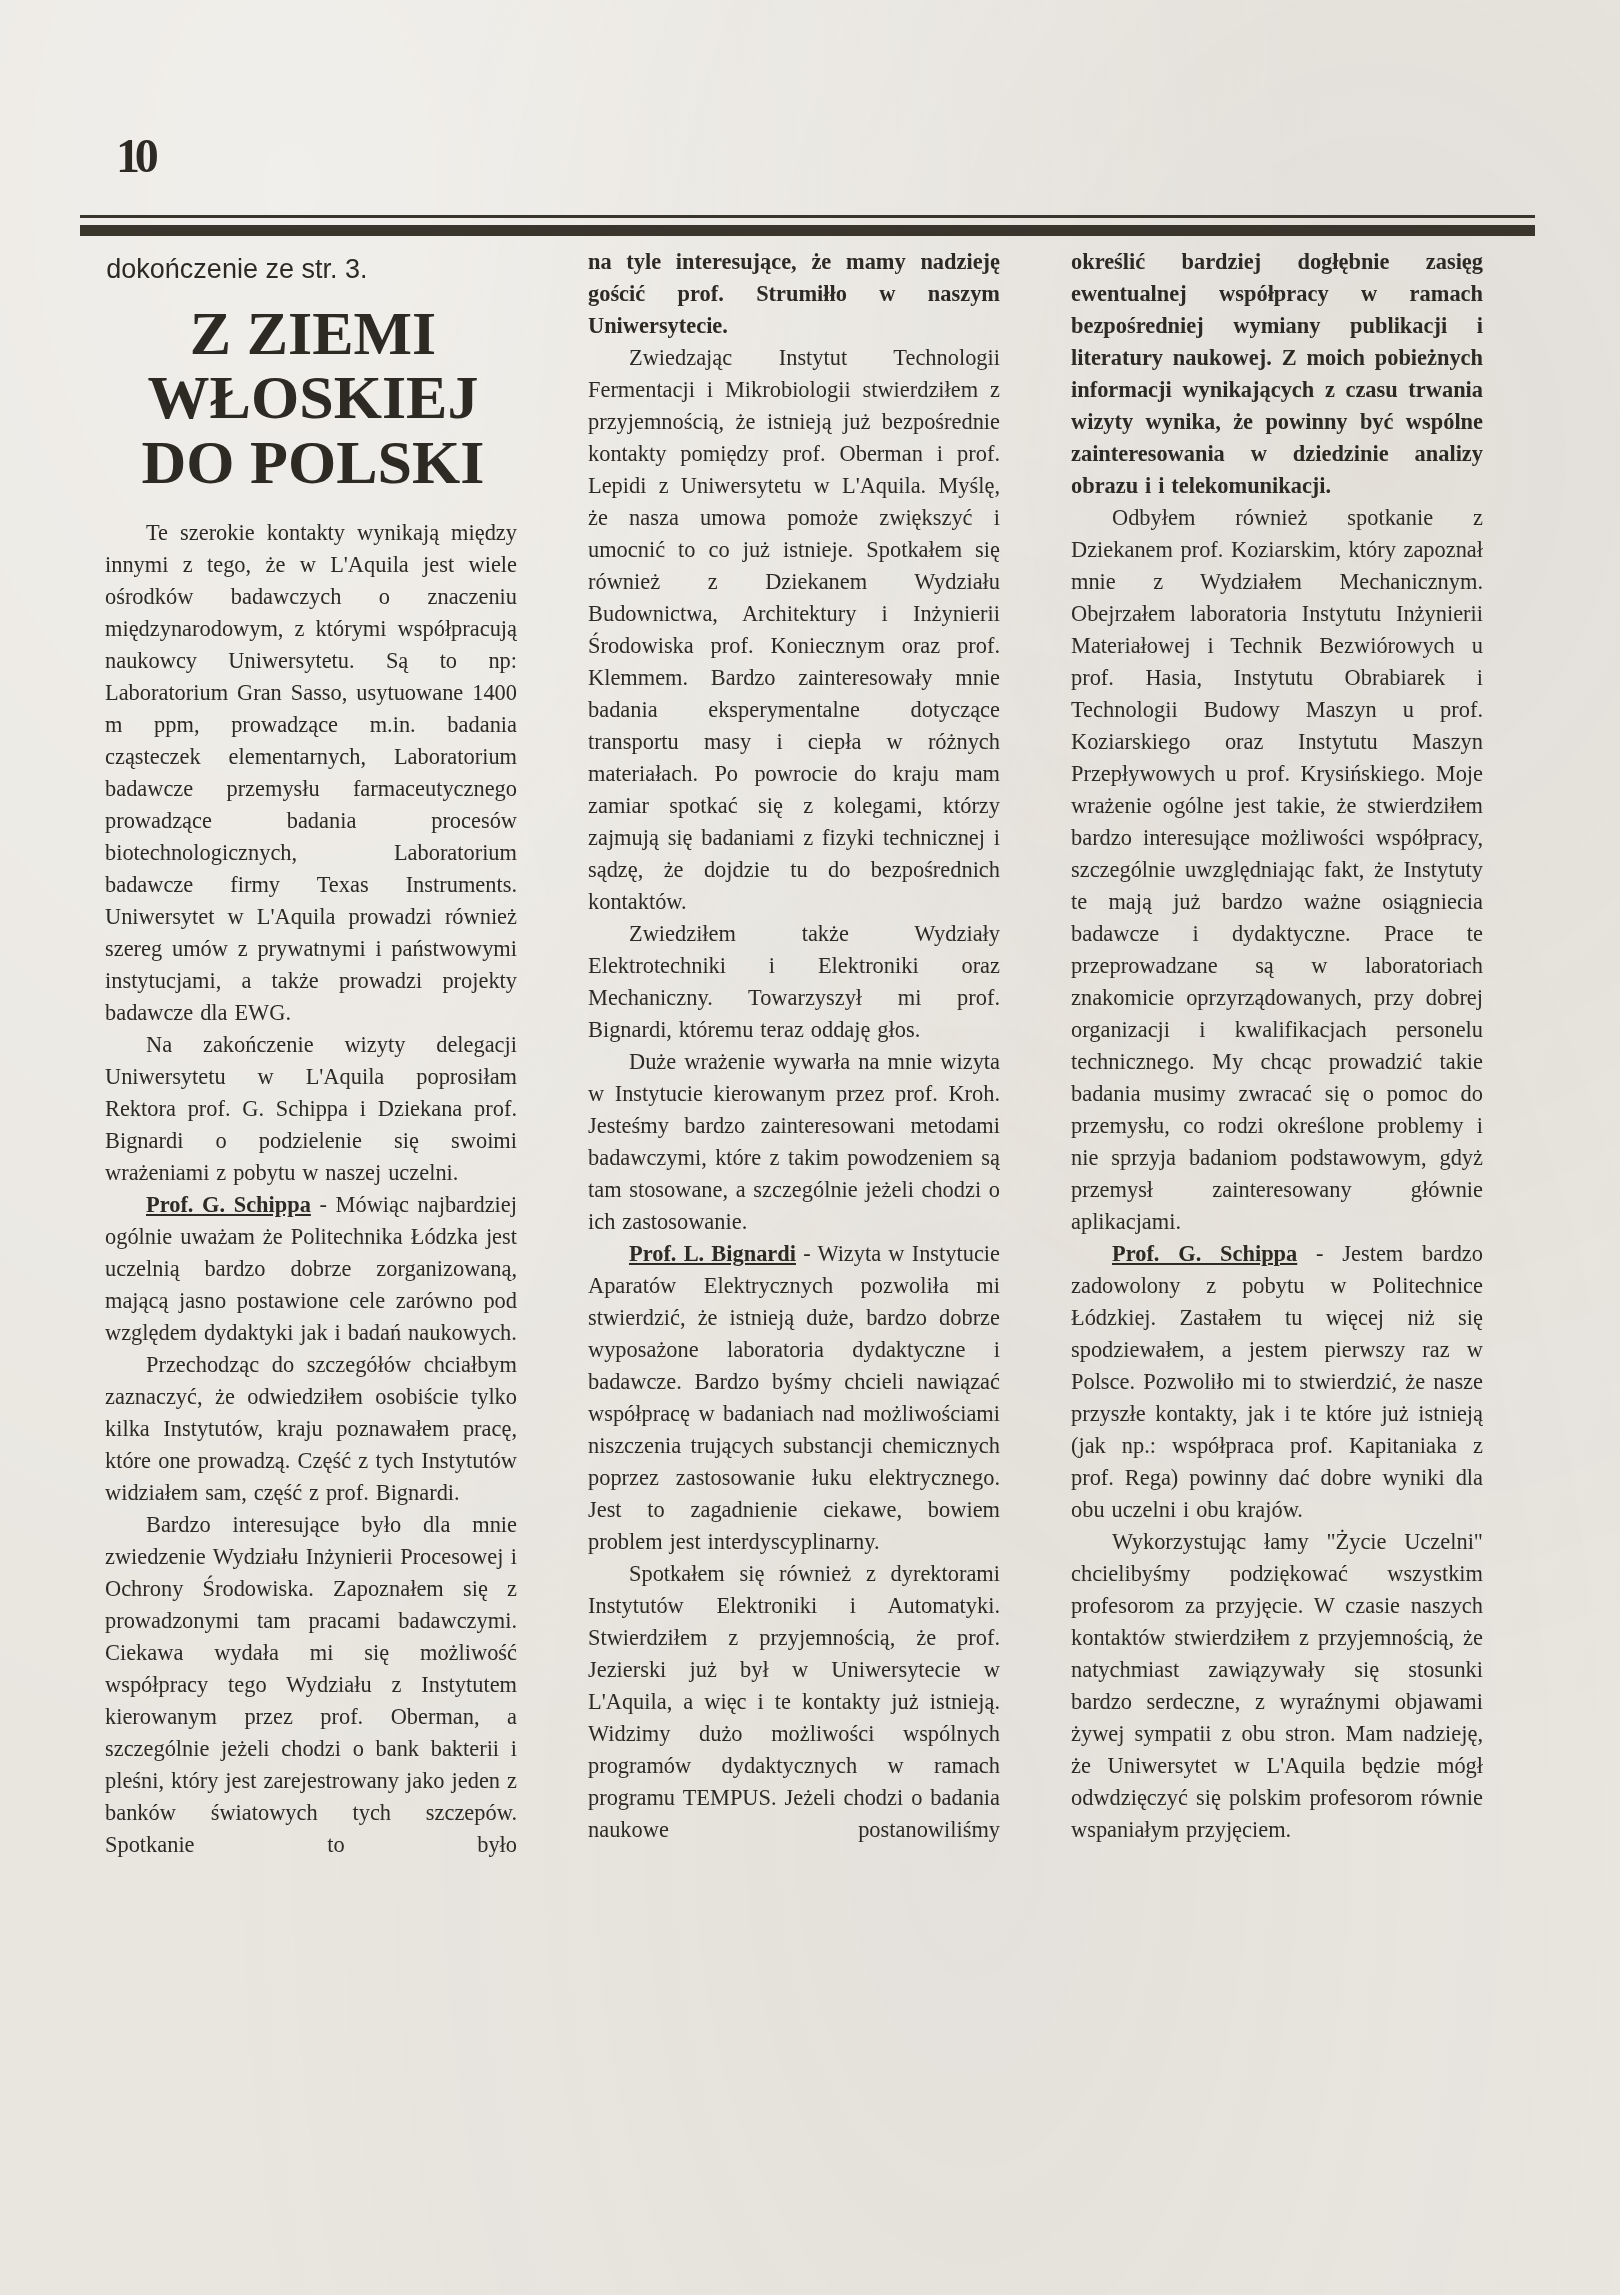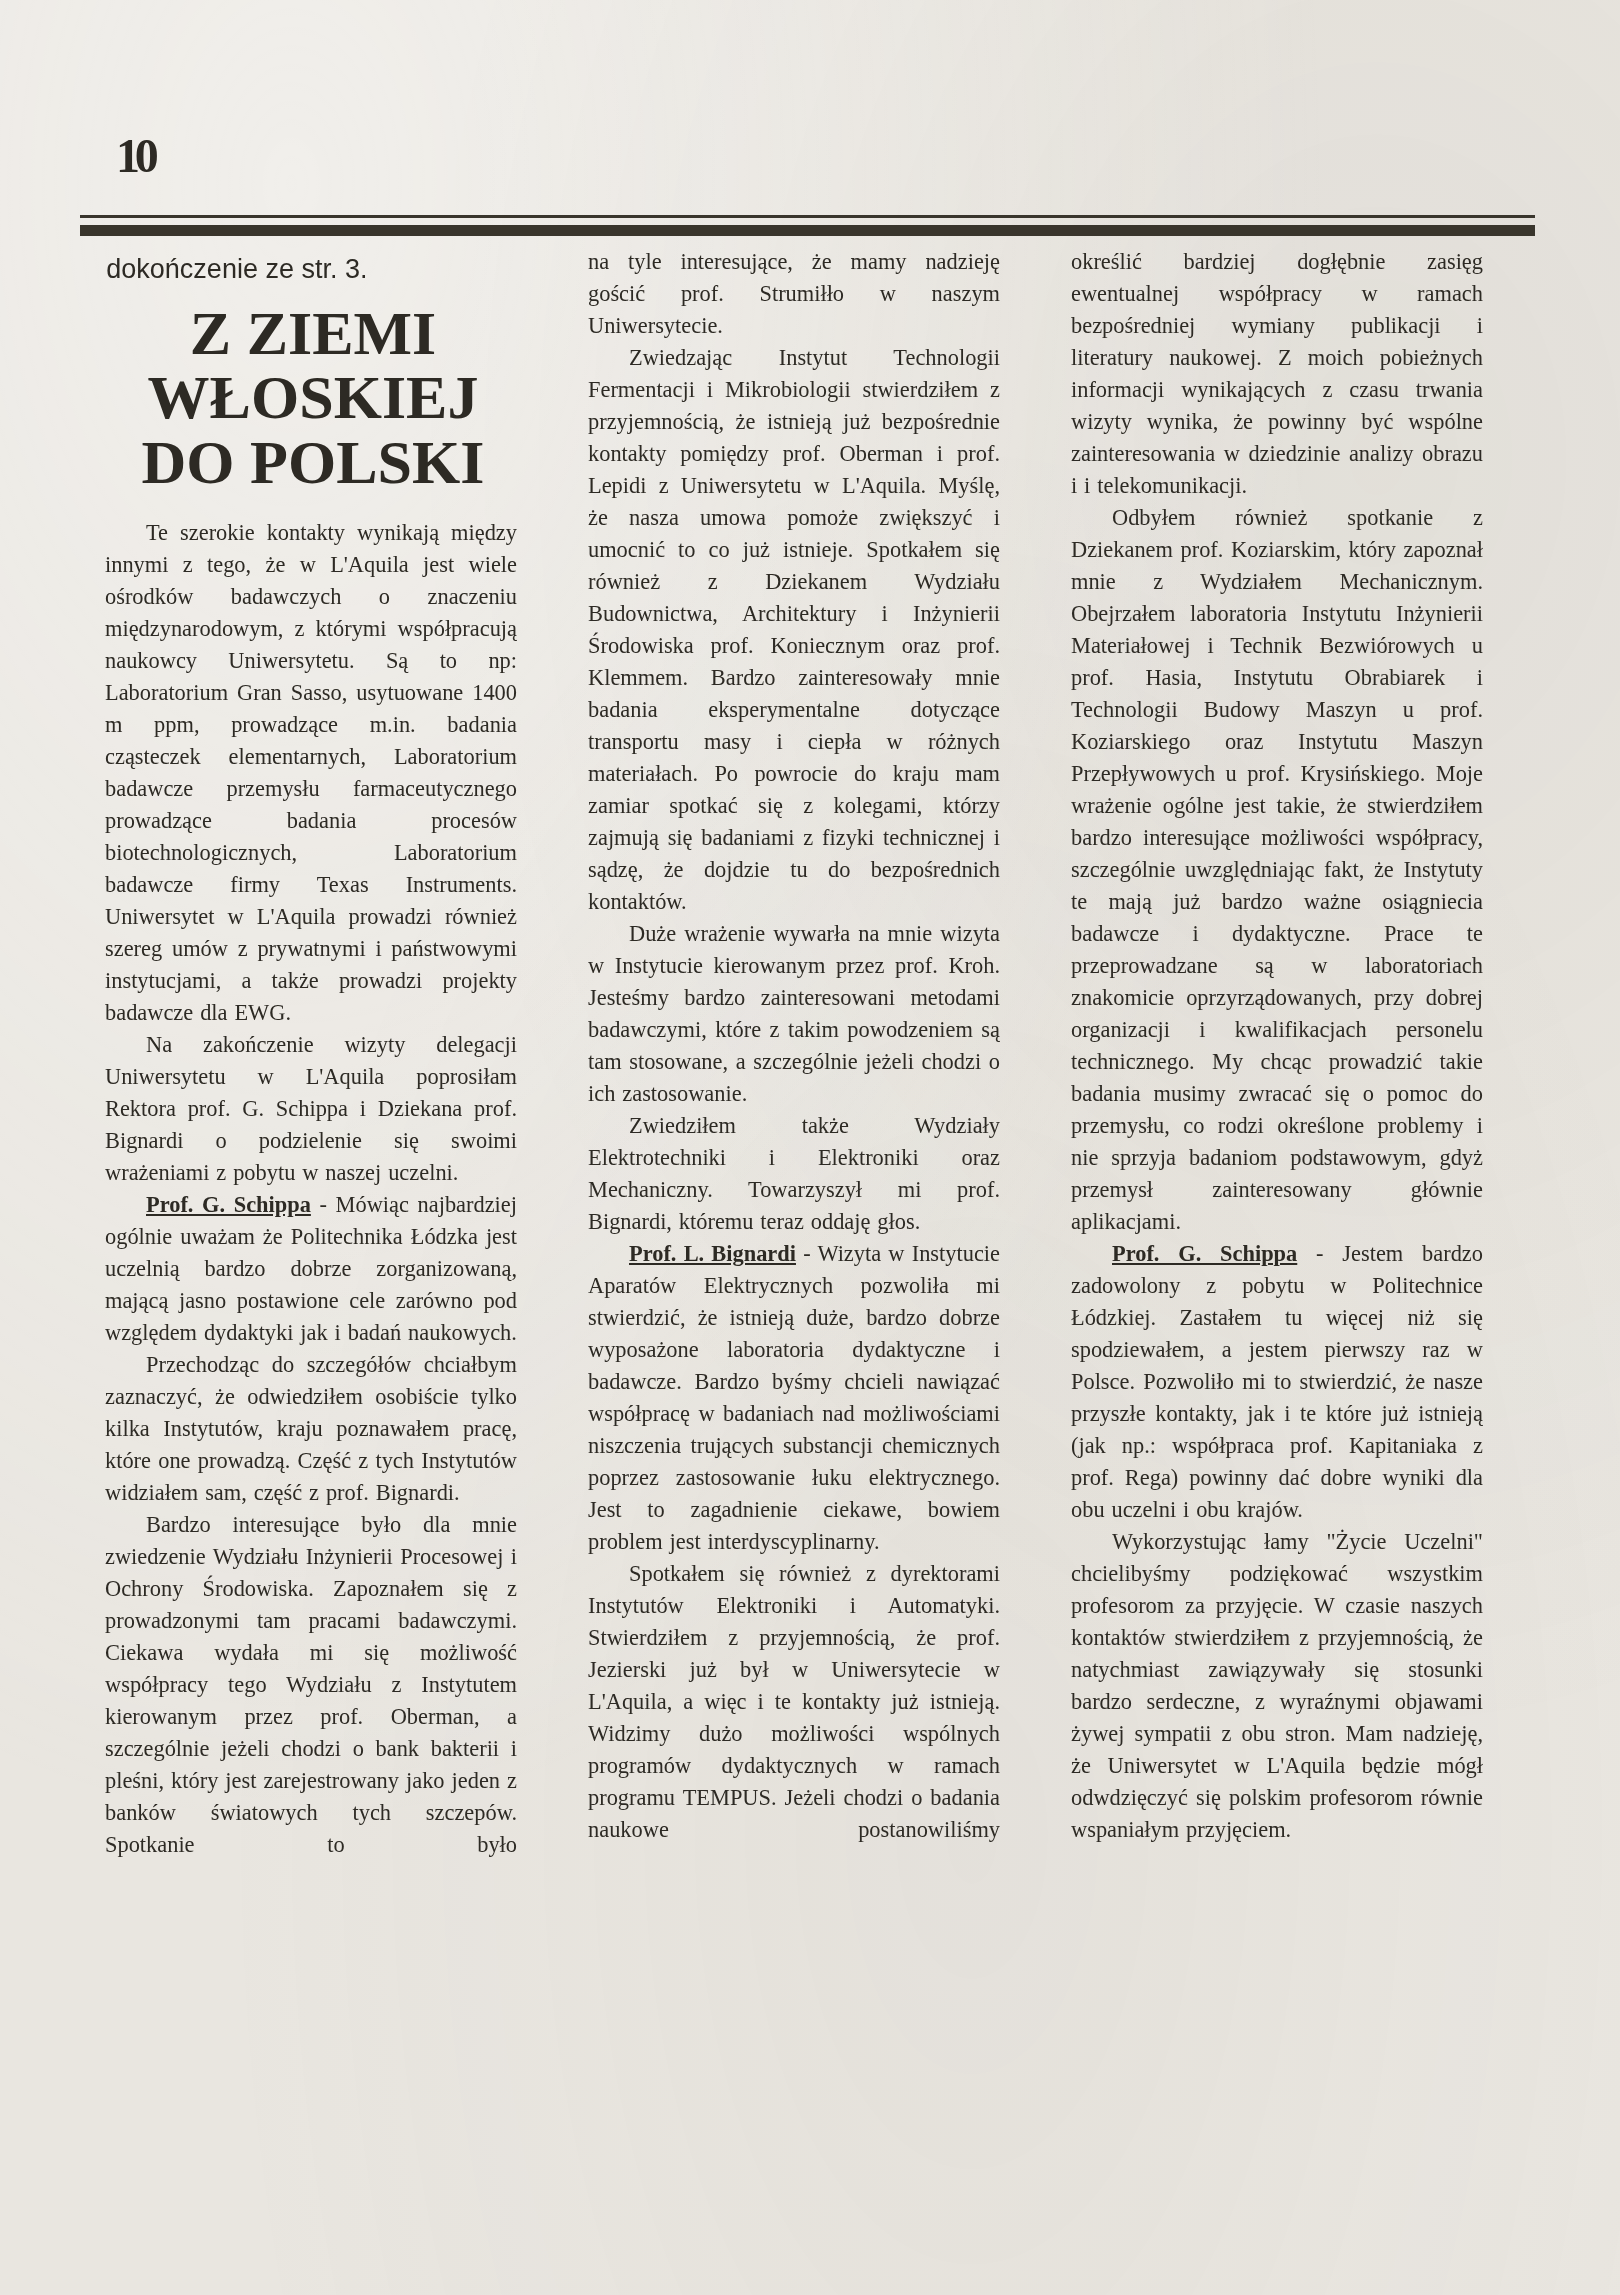--- a/index.html
+++ b/index.html
@@ -75,21 +75,21 @@
   .colbody.after-headline { margin-top: 23px; }
   .para {
     margin: 0;
     font-size: 22.4px;
     line-height: 32px;
     text-align: justify;
     text-indent: 41px;
     word-spacing: 1.3px;
     hyphens: auto;
   }
-  .para.noindent { text-indent: 0; }
+  .para.noindent { text-indent: 0; font-weight: bold; }
   .para.split { text-align-last: justify; }
   .para strong { font-weight: 700; text-decoration: underline; }
 </style>
 </head>
 <body style="--paper: #e9e6e0; --ink: #2d2a24; --rule: #39352c;">
 
 <div class="pageno">10</div>
 <div class="rule-thin"></div>
 <div class="rule-thick"></div>
 
@@ -102,22 +102,22 @@
         <p class="para">Na zakończenie wizyty delegacji Uniwersytetu w L'Aquila poprosiłam Rektora prof. G. Schippa i Dziekana prof. Bignardi o podzielenie się swoimi wrażeniami z pobytu w naszej uczelni.</p>
         <p class="para"><strong>Prof. G. Schippa</strong> - Mówiąc najbardziej ogólnie uważam że Politechnika Łódzka jest uczelnią bardzo dobrze zorganizowaną, mającą jasno postawione cele zarówno pod względem dydaktyki jak i badań naukowych.</p>
         <p class="para">Przechodząc do szczegółów chciałbym zaznaczyć, że odwiedziłem osobiście tylko kilka Instytutów, kraju poznawałem pracę, które one prowadzą. Część z tych Instytutów widziałem sam, część z prof. Bignardi.</p>
         <p class="para split">Bardzo interesujące było dla mnie zwiedzenie Wydziału Inżynierii Procesowej i Ochrony Środowiska. Zapoznałem się z prowadzonymi tam pracami badawczymi. Ciekawa wydała mi się możliwość współpracy tego Wydziału z Instytutem kierowanym przez prof. Oberman, a szczególnie jeżeli chodzi o bank bakterii i pleśni, który jest zarejestrowany jako jeden z banków światowych tych szczepów. Spotkanie to było</p>
       </div>
   </div>
   <div class="col" id="col-1">
     <div class="colbody">
         <p class="para noindent">na tyle interesujące, że mamy nadzieję gościć prof. Strumiłło w naszym Uniwersytecie.</p>
         <p class="para">Zwiedzając Instytut Technologii Fermentacji i Mikrobiologii stwierdziłem z przyjemnością, że istnieją już bezpośrednie kontakty pomiędzy prof. Oberman i prof. Lepidi z Uniwersytetu w L'Aquila. Myślę, że nasza umowa pomoże zwiększyć i umocnić to co już istnieje. Spotkałem się również z Dziekanem Wydziału Budownictwa, Architektury i Inżynierii Środowiska prof. Koniecznym oraz prof. Klemmem. Bardzo zainteresowały mnie badania eksperymentalne dotyczące transportu masy i ciepła w różnych materiałach. Po powrocie do kraju mam zamiar spotkać się z kolegami, którzy zajmują się badaniami z fizyki technicznej i sądzę, że dojdzie tu do bezpośrednich kontaktów.</p>
+        <p class="para">Zwiedziłem także Wydziały Elektrotechniki i Elektroniki oraz Mechaniczny. Towarzyszył mi prof. Bignardi, któremu teraz oddaję głos.</p>
         <p class="para">Duże wrażenie wywarła na mnie wizyta w Instytucie kierowanym przez prof. Kroh. Jesteśmy bardzo zainteresowani metodami badawczymi, które z takim powodzeniem są tam stosowane, a szczególnie jeżeli chodzi o ich zastosowanie.</p>
-        <p class="para">Zwiedziłem także Wydziały Elektrotechniki i Elektroniki oraz Mechaniczny. Towarzyszył mi prof. Bignardi, któremu teraz oddaję głos.</p>
         <p class="para"><strong>Prof. L. Bignardi</strong> - Wizyta w Instytucie Aparatów Elektrycznych pozwoliła mi stwierdzić, że istnieją duże, bardzo dobrze wyposażone laboratoria dydaktyczne i badawcze. Bardzo byśmy chcieli nawiązać współpracę w badaniach nad możliwościami niszczenia trujących substancji chemicznych poprzez zastosowanie łuku elektrycznego. Jest to zagadnienie ciekawe, bowiem problem jest interdyscyplinarny.</p>
         <p class="para split">Spotkałem się również z dyrektorami Instytutów Elektroniki i Automatyki. Stwierdziłem z przyjemnością, że prof. Jezierski już był w Uniwersytecie w L'Aquila, a więc i te kontakty już istnieją. Widzimy dużo możliwości wspólnych programów dydaktycznych w ramach programu TEMPUS. Jeżeli chodzi o badania naukowe postanowiliśmy</p>
       </div>
   </div>
   <div class="col" id="col-2">
     <div class="colbody">
         <p class="para noindent">określić bardziej dogłębnie zasięg ewentualnej współpracy w ramach bezpośredniej wymiany publikacji i literatury naukowej. Z moich pobieżnych informacji wynikających z czasu trwania wizyty wynika, że powinny być wspólne zainteresowania w dziedzinie analizy obrazu i i telekomunikacji.</p>
         <p class="para">Odbyłem również spotkanie z Dziekanem prof. Koziarskim, który zapoznał mnie z Wydziałem Mechanicznym. Obejrzałem laboratoria Instytutu Inżynierii Materiałowej i Technik Bezwiórowych u prof. Hasia, Instytutu Obrabiarek i Technologii Budowy Maszyn u prof. Koziarskiego oraz Instytutu Maszyn Przepływowych u prof. Krysińskiego. Moje wrażenie ogólne jest takie, że stwierdziłem bardzo interesujące możliwości współpracy, szczególnie uwzględniając fakt, że Instytuty te mają już bardzo ważne osiągniecia badawcze i dydaktyczne. Prace te przeprowadzane są w laboratoriach znakomicie oprzyrządowanych, przy dobrej organizacji i kwalifikacjach personelu technicznego. My chcąc prowadzić takie badania musimy zwracać się o pomoc do przemysłu, co rodzi określone problemy i nie sprzyja badaniom podstawowym, gdyż przemysł zainteresowany głównie aplikacjami.</p>
         <p class="para"><strong>Prof. G. Schippa</strong> - Jestem bardzo zadowolony z pobytu w Politechnice Łódzkiej. Zastałem tu więcej niż się spodziewałem, a jestem pierwszy raz w Polsce. Pozwoliło mi to stwierdzić, że nasze przyszłe kontakty, jak i te które już istnieją (jak np.: współpraca prof. Kapitaniaka z prof. Rega) powinny dać dobre wyniki dla obu uczelni i obu krajów.</p>
         <p class="para">Wykorzystując łamy "Życie Uczelni" chcielibyśmy podziękować wszystkim profesorom za przyjęcie. W czasie naszych kontaktów stwierdziłem z przyjemnością, że natychmiast zawiązywały się stosunki bardzo serdeczne, z wyraźnymi objawami żywej sympatii z obu stron. Mam nadzieję, że Uniwersytet w L'Aquila będzie mógł odwdzięczyć się polskim profesorom równie wspaniałym przyjęciem.</p>

